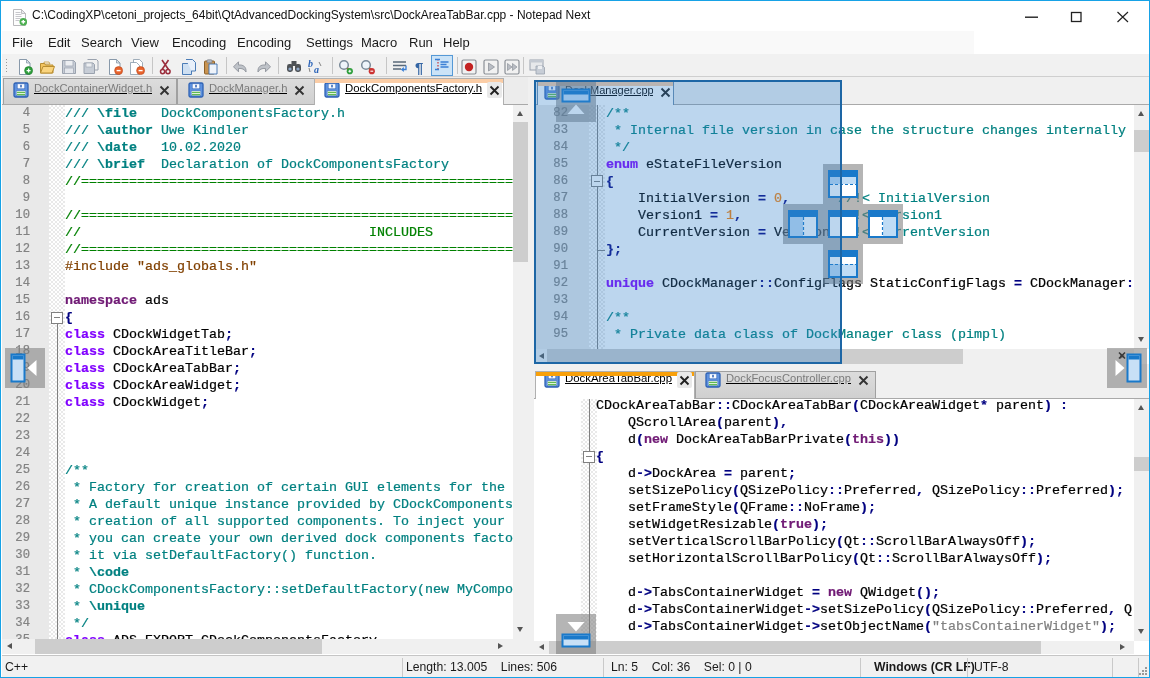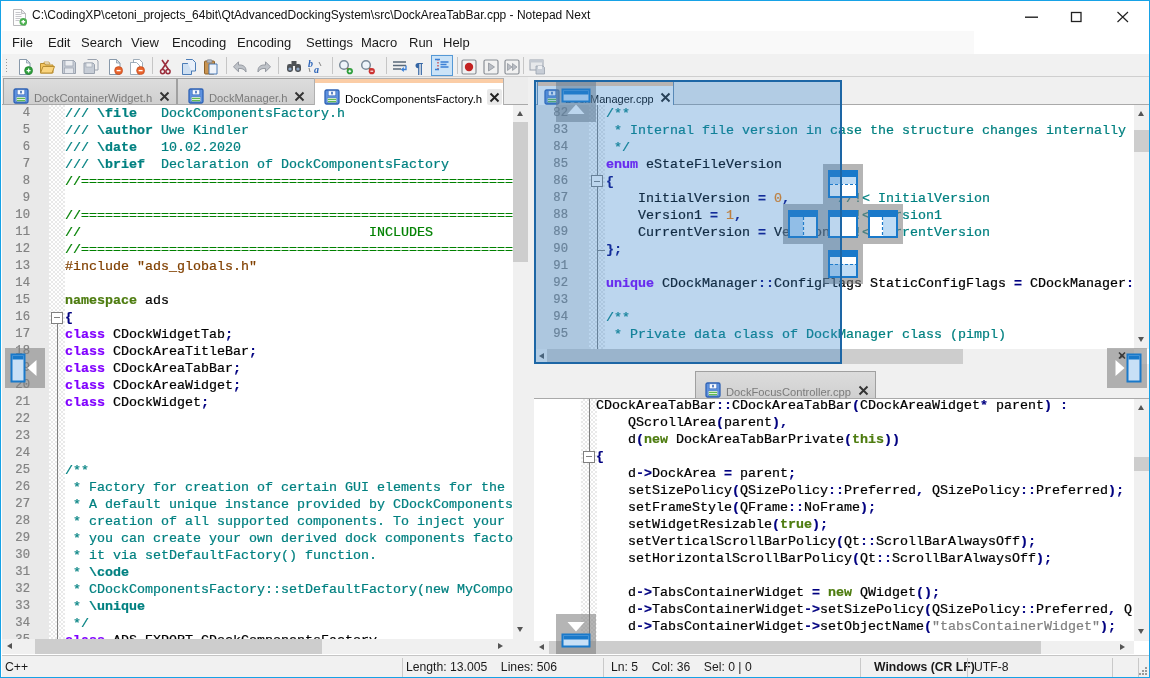--- a/index.html
+++ b/index.html
@@ -17,21 +17,21 @@
 #menubar span { position:absolute; top:4px; font-size:13px; color:#1a1a1a; }
 
 #toolbar { position:absolute; left:1px; top:53px; width:1148px; height:23px; background:#f1f1f1; border-bottom:1px solid #cfcfcf; }
 .tbi { position:absolute; top:5px; width:16px; height:16px; }
 .tbsep { position:absolute; top:3px; width:1px; height:17px; background:#c6c6c6; }
 #grip { position:absolute; left:3px; top:4px; width:3px; height:16px;
   background-image:radial-gradient(circle, #9a9a9a 34%, transparent 40%); background-size:3px 3px; }
 
 .tabbar { position:absolute; background:#ececec; border-bottom:1px solid #a9a9a9; }
 .tab { position:absolute; top:1px; bottom:0; background:linear-gradient(#dcdcdc,#d0d0d0);
-  border:1px solid #a0a0a0; border-bottom:none; display:flex; align-items:flex-end; }
+  border:1px solid #a0a0a0; border-bottom:none; display:flex; align-items:flex-start;text-decoration:underline; }
 .tab .lbl { font-size:11.2px; color:#7b7b7b; white-space:nowrap; }
 .tab.active { background:#fff; border-color:#b0b0b0; z-index:2; bottom:-1px; }
 .tab.active .lbl { color:#000; }
 .topbar { position:absolute; left:0; top:0; right:0; height:4px; }
 .xbtn { width:15px; height:16px; margin-left:5px; border-radius:2px; position:relative; flex:0 0 auto; }
 .tab svg { flex:0 0 auto; }
 .tab .lbl { flex:0 1 auto; overflow:hidden; }
 .xbtn svg { position:absolute; left:2px; top:2.5px; }
 
 .editor { position:absolute; background:#fff; overflow:hidden; }
@@ -43,21 +43,21 @@
                    linear-gradient(45deg,#e9e9e9 25%,transparent 25%,transparent 75%,#e9e9e9 75%);
   background-size:4px 4px; background-position:0 0,2px 2px; }
 .foldline { position:absolute; width:1px; background:#808080; }
 .foldbox { position:absolute; width:12px; height:12px; background:#fff; border:1px solid #808080; }
 .foldbox:after { content:""; position:absolute; left:2px; right:2px; top:4.5px; height:1px; background:#808080; }
 pre, .gutter pre { font-family:"Liberation Mono", monospace; font-size:13.33px; line-height:17px; -webkit-text-stroke:0.22px; }
 .gutter pre { font-size:12.2px; color:#838383; }
 .code { position:absolute; }
 .c { color:#008080; } .cb { color:#008080; font-weight:bold; }
 .g { color:#008000; }
-.k { color:#4d7c0f; font-weight:bold; }
+.k { color:#701a75; font-weight:bold; }
 .t { color:#8000ff; font-weight:bold; }
 .o { color:#000080; font-weight:bold; }
 .n { color:#ff8000; }
 .s { color:#808080; }
 .p { color:#804000; }
 
 .sb { position:absolute; background:#f0f0f0; }
 .sbthumb { position:absolute; background:#cdcdcd; }
 .sbarrow { position:absolute; width:0; height:0; }
 
@@ -430,20 +430,37 @@
  <div class="sbarrow" style="left:4px; top:232px; border-left:3.5px solid transparent; border-right:3.5px solid transparent; border-top:5px solid #555;"></div>
 </div>
 
 <div class="sb" style="left:533px; top:348px; width:600px; height:15px;">
  <div class="sbarrow" style="left:5px; top:4px; border-top:3.5px solid transparent; border-bottom:3.5px solid transparent; border-right:5px solid #555;"></div>
  <div class="sbthumb" style="left:13px; top:0; width:416px; height:15px;"></div>
  <div class="sbarrow" style="left:586px; top:4px; border-top:3.5px solid transparent; border-bottom:3.5px solid transparent; border-left:5px solid #555;"></div>
 </div>
 
 <div class="tabbar" style="left:533px; top:368px; width:616px; height:30px; background:#f0f0f0;">
+ <div class="tab active" style="left:1px; width:160px; padding-left:8px; top:2px;">
+  <div class="topbar" style="background:#f8a00a;"></div>
+  <svg width="16" height="16" viewBox="0 0 16 16">
+        <rect x="1" y="1" width="14" height="14" rx="1.5" fill="#5e92e0" stroke="#2e62b4" stroke-width="1.3"></rect>
+        <rect x="4.2" y="1.8" width="7.6" height="5" fill="#f7faff" stroke="#3a6ab8" stroke-width="0.6"></rect>
+        <rect x="7.2" y="2.8" width="1.6" height="2.6" fill="#3a6ab8"></rect>
+        <rect x="3.2" y="8.8" width="9.6" height="5" fill="#fff" stroke="#3a6ab8" stroke-width="0.5"></rect>
+        <rect x="3.9" y="9.7" width="8.2" height="1.4" fill="#62ba52"></rect>
+        <rect x="3.9" y="11.9" width="8.2" height="1.4" fill="#62ba52"></rect>
+      </svg>
+  <span class="lbl" style="margin-left:5px; font-size:11.4px;">DockAreaTabBar.cpp</span>
+  <span class="xbtn" style="background:#e9e9e9;">
+        <svg width="11" height="11" viewBox="0 0 11 11">
+          <path d="M1.5 1.5 l8 8 M9.5 1.5 l-8 8" stroke="#222" stroke-width="1.9"></path>
+        </svg>
+      </span>
+ </div>
  <div class="tab" style="left:161px; width:181px; padding-left:9px; top:2px;">
   <svg width="16" height="16" viewBox="0 0 16 16">
         <rect x="1" y="1" width="14" height="14" rx="1.5" fill="#5e92e0" stroke="#2e62b4" stroke-width="1.3"></rect>
         <rect x="4.2" y="1.8" width="7.6" height="5" fill="#f7faff" stroke="#3a6ab8" stroke-width="0.6"></rect>
         <rect x="7.2" y="2.8" width="1.6" height="2.6" fill="#3a6ab8"></rect>
         <rect x="3.2" y="8.8" width="9.6" height="5" fill="#fff" stroke="#3a6ab8" stroke-width="0.5"></rect>
         <rect x="3.9" y="9.7" width="8.2" height="1.4" fill="#62ba52"></rect>
         <rect x="3.9" y="11.9" width="8.2" height="1.4" fill="#62ba52"></rect>
       </svg>
   <span class="lbl" style="margin-left:5px;">DockFocusController.cpp</span>

